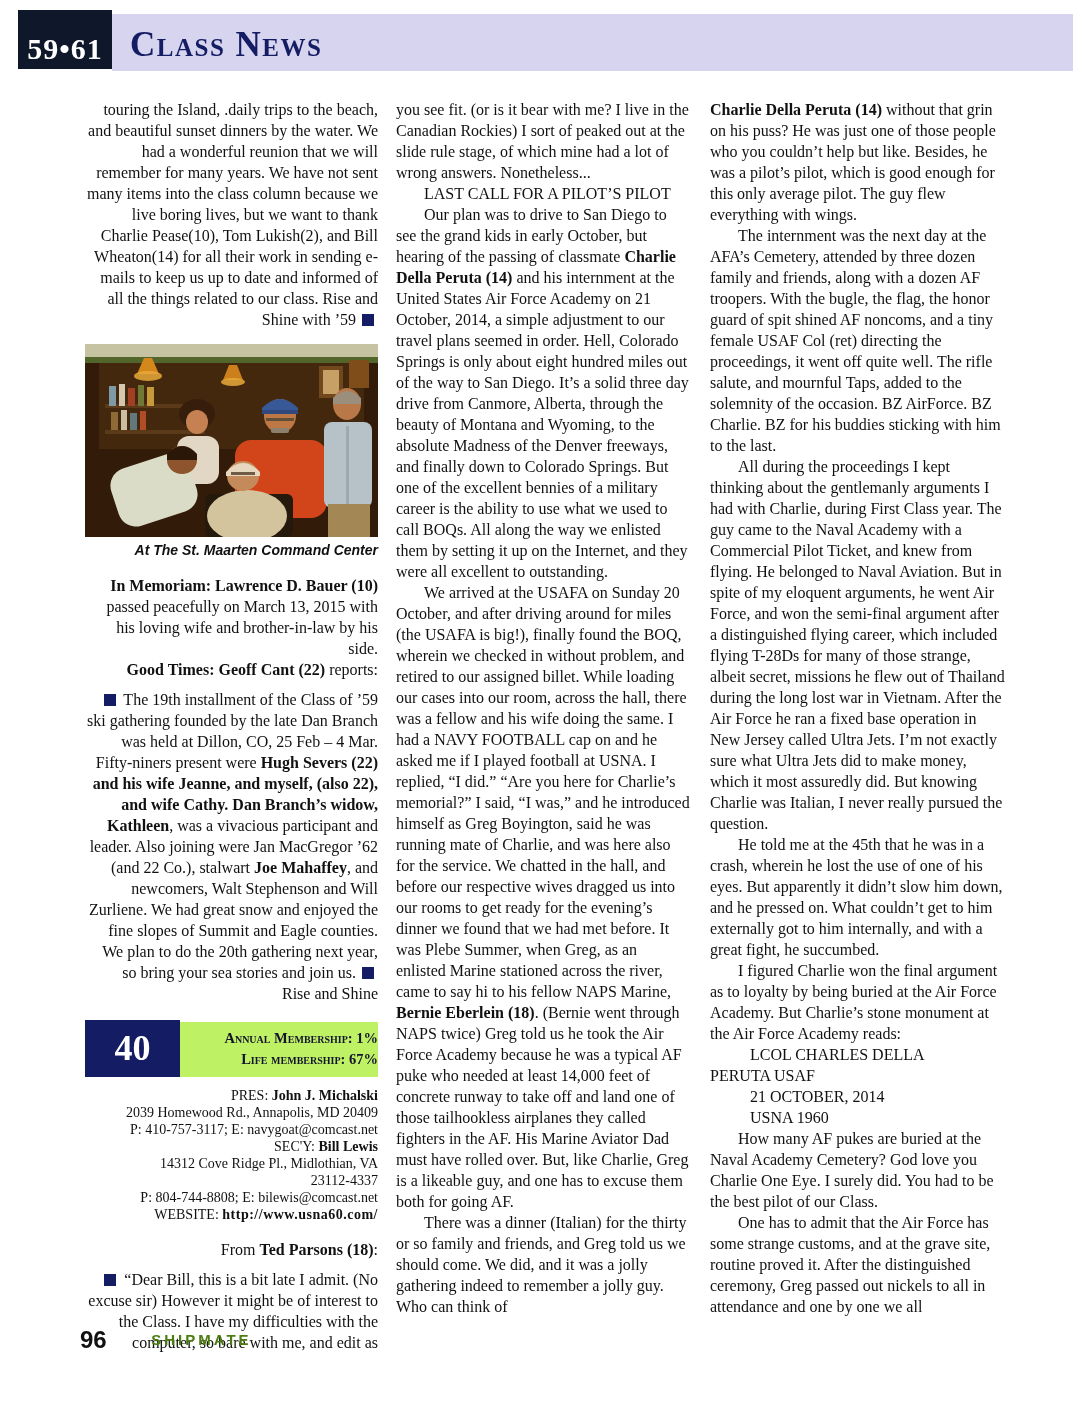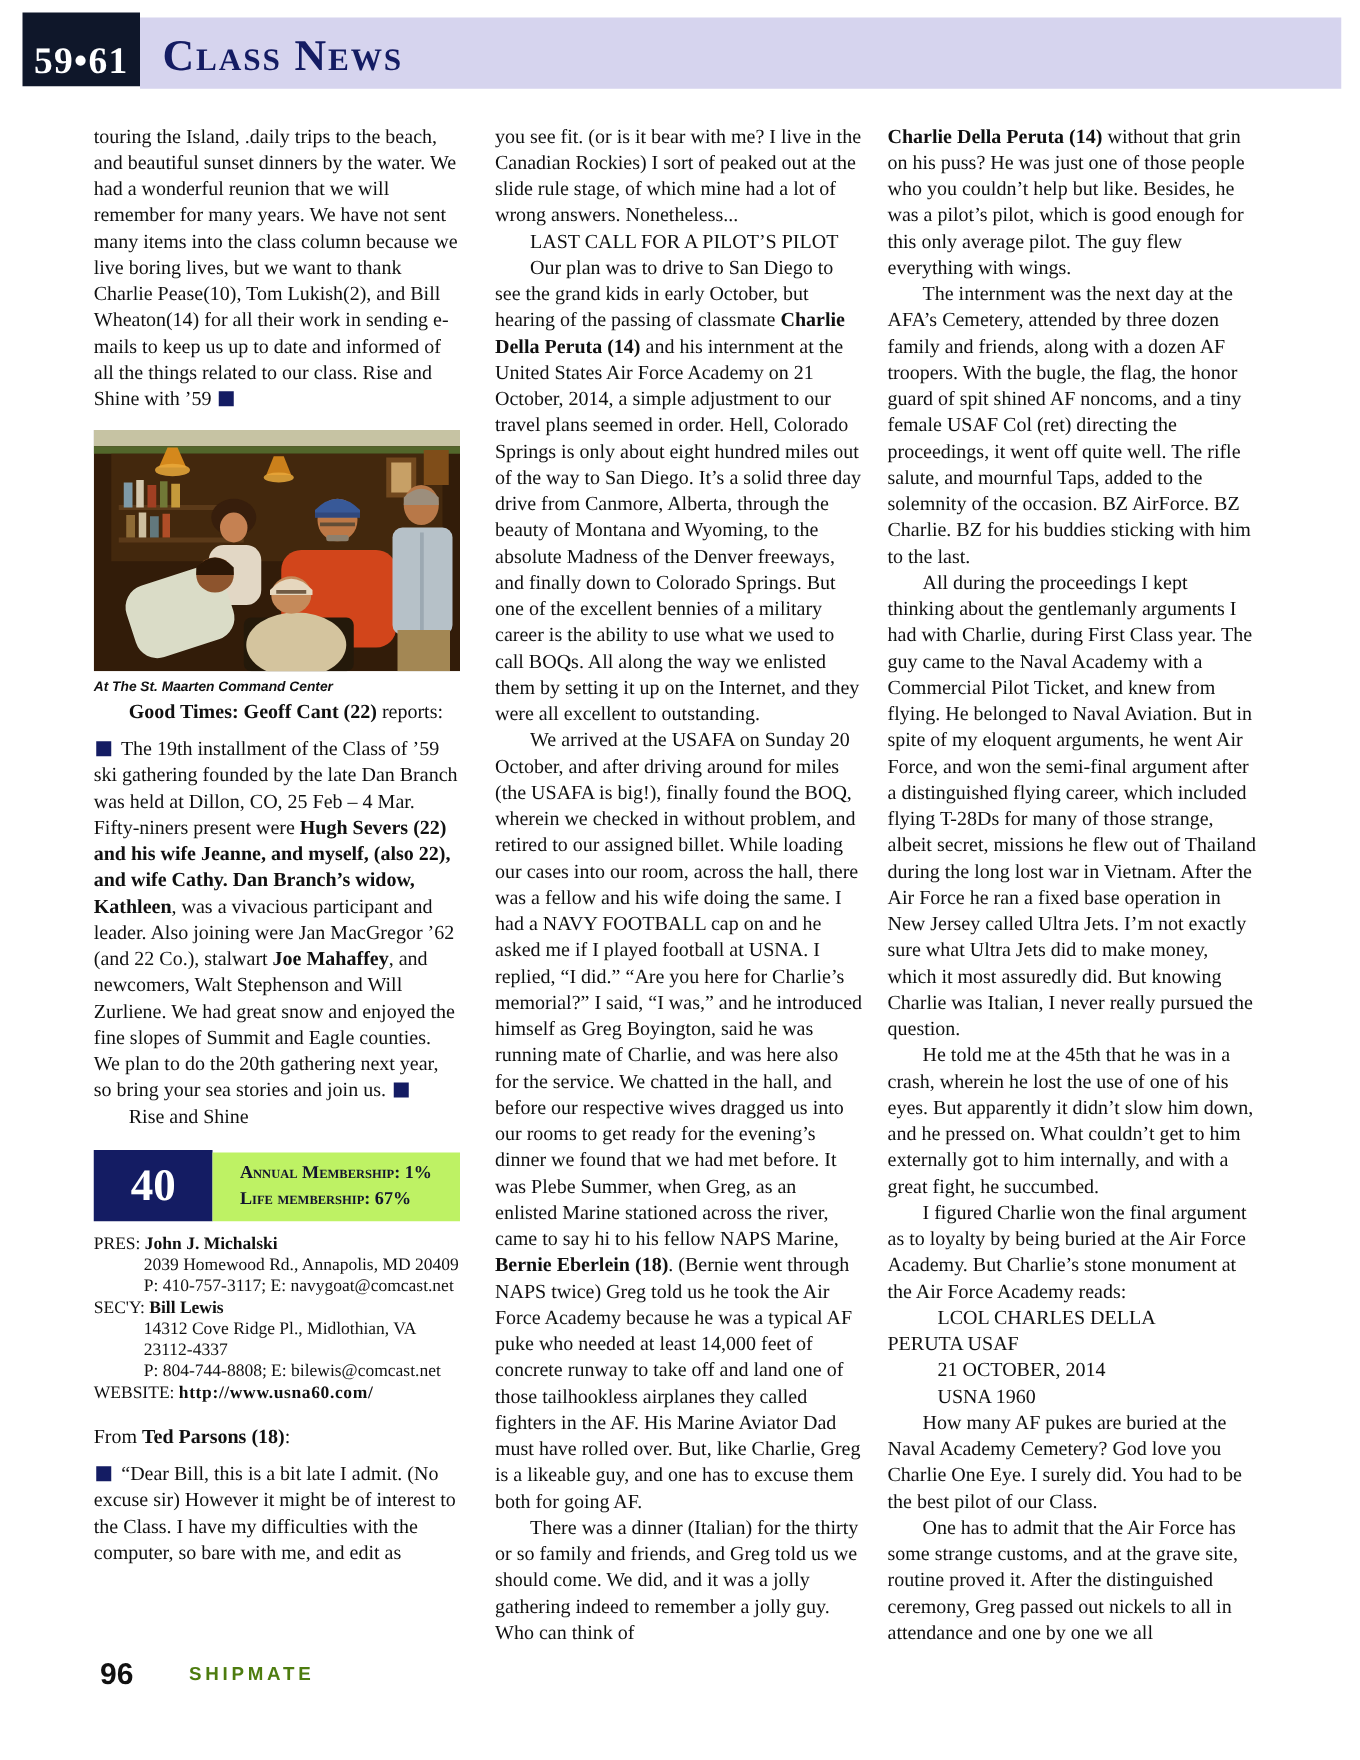--- a/index.html
+++ b/index.html
@@ -9,33 +9,33 @@
   }
   
   .hdr-bar{position:absolute;left:112px;top:14px;width:961px;height:57px;background:#d6d4ee;}
   .hdr-badge{position:absolute;left:18px;top:10px;width:94px;height:59px;background:#0f172a;
     color:#fff;font-weight:bold;font-size:30px;display:flex;align-items:flex-end;justify-content:center;
     padding-bottom:3px;box-sizing:border-box;letter-spacing:1px;}
   .hdr-title{position:absolute;left:130px;top:25px;font-variant:small-caps;font-weight:bold;
     font-size:35px;color:#141c63;letter-spacing:1.5px;}
   
   .col{position:absolute;top:99px;width:293px;font-size:16px;line-height:21px;text-align:left;}
-  .c1{left:75px;}
+  .c1{left:85px;text-align:right;}
   .c2{left:396px;width:294px;}
   .c3{left:710px;width:296px;}
   p{margin:0;}
   .indent{text-indent:28px;}
   .gap-top{margin-top:9px;}
   .gap-top-lg{margin-top:16px;}
   b{font-weight:bold;}
   .sq{display:inline-block;width:12px;height:12px;background:#141c63;margin:0 4px -1px 2px;}
   
   .photo{display:block;margin-top:14px;width:293px;height:193px;}
   .caption{font-family:"Liberation Sans", sans-serif;font-style:italic;font-weight:bold;
-    font-size:11px;margin-top:5px;line-height:17px;}
+    font-size:14px;margin-top:5px;line-height:17px;}
   
   .mem-box{margin-top:16px;height:57px;position:relative;}
   .mem-badge{position:absolute;left:0;top:0;width:95px;height:57px;background:#141c63;color:#fff;
     font-weight:bold;font-size:36px;display:flex;align-items:center;justify-content:center;}
   .mem-stats{position:absolute;left:95px;top:2px;width:198px;height:55px;background:#bef264;
     box-sizing:border-box;padding:6px 0 0 22px;font-variant:small-caps;font-weight:bold;
     font-size:14.5px;line-height:21px;color:#13132e;}
   
   .dir{margin-top:10px;font-size:14px;line-height:17px;}
   .dir-addr{padding-left:40px;}
@@ -102,20 +102,21 @@
     <path d="M82 110 Q97 94 112 110 L112 116 L82 116 Z" fill="#1c0e06"></path>
     <rect x="120" y="150" width="88" height="43" rx="6" fill="#15100a"></rect>
     <ellipse cx="162" cy="172" rx="40" ry="26" fill="#d9cfae"></ellipse>
     <ellipse cx="158" cy="132" rx="16" ry="15" fill="#c88e62"></ellipse>
     <path d="M141 128 Q158 110 175 128 L175 132 L141 132 Z" fill="#ece4d2"></path>
     <rect x="146" y="128" width="24" height="3" fill="#6a5a4a"></rect>
     <rect x="0" y="0" width="293" height="193" fill="#b06a10" opacity="0.10"></rect>
   </svg>
   <div class="caption">At The St. Maarten Command Center</div>
 
+  <p class="gap-top-lg"><b>In Memoriam: Lawrence D. Bauer (10)</b> passed peacefully on March 13, 2015 with his loving wife and brother-in-law by his side.</p>
   <p class="indent"><b>Good Times: Geoff Cant (22)</b> reports:</p>
   <p class="gap-top"><span class="sq"></span> The 19th installment of the Class of ’59 ski gathering founded by the late Dan Branch was held at Dillon, CO, 25 Feb – 4 Mar. Fifty-niners present were <b>Hugh Severs (22) and his wife Jeanne, and myself, (also 22), and wife Cathy. Dan Branch’s widow, Kathleen</b>, was a vivacious participant and leader. Also joining were Jan MacGregor ’62 (and 22 Co.), stalwart <b>Joe Mahaffey</b>, and newcomers, Walt Stephenson and Will Zurliene. We had great snow and enjoyed the fine slopes of Summit and Eagle counties. We plan to do the 20th gathering next year, so bring your sea stories and join us. <span class="sq"></span></p>
   <p class="indent">Rise and Shine</p>
 
   <div class="mem-box">
     <div class="mem-badge">40</div>
     <div class="mem-stats">
       <div>Annual Membership: 1%</div>
       <div>Life membership: 67%</div>
     </div>

